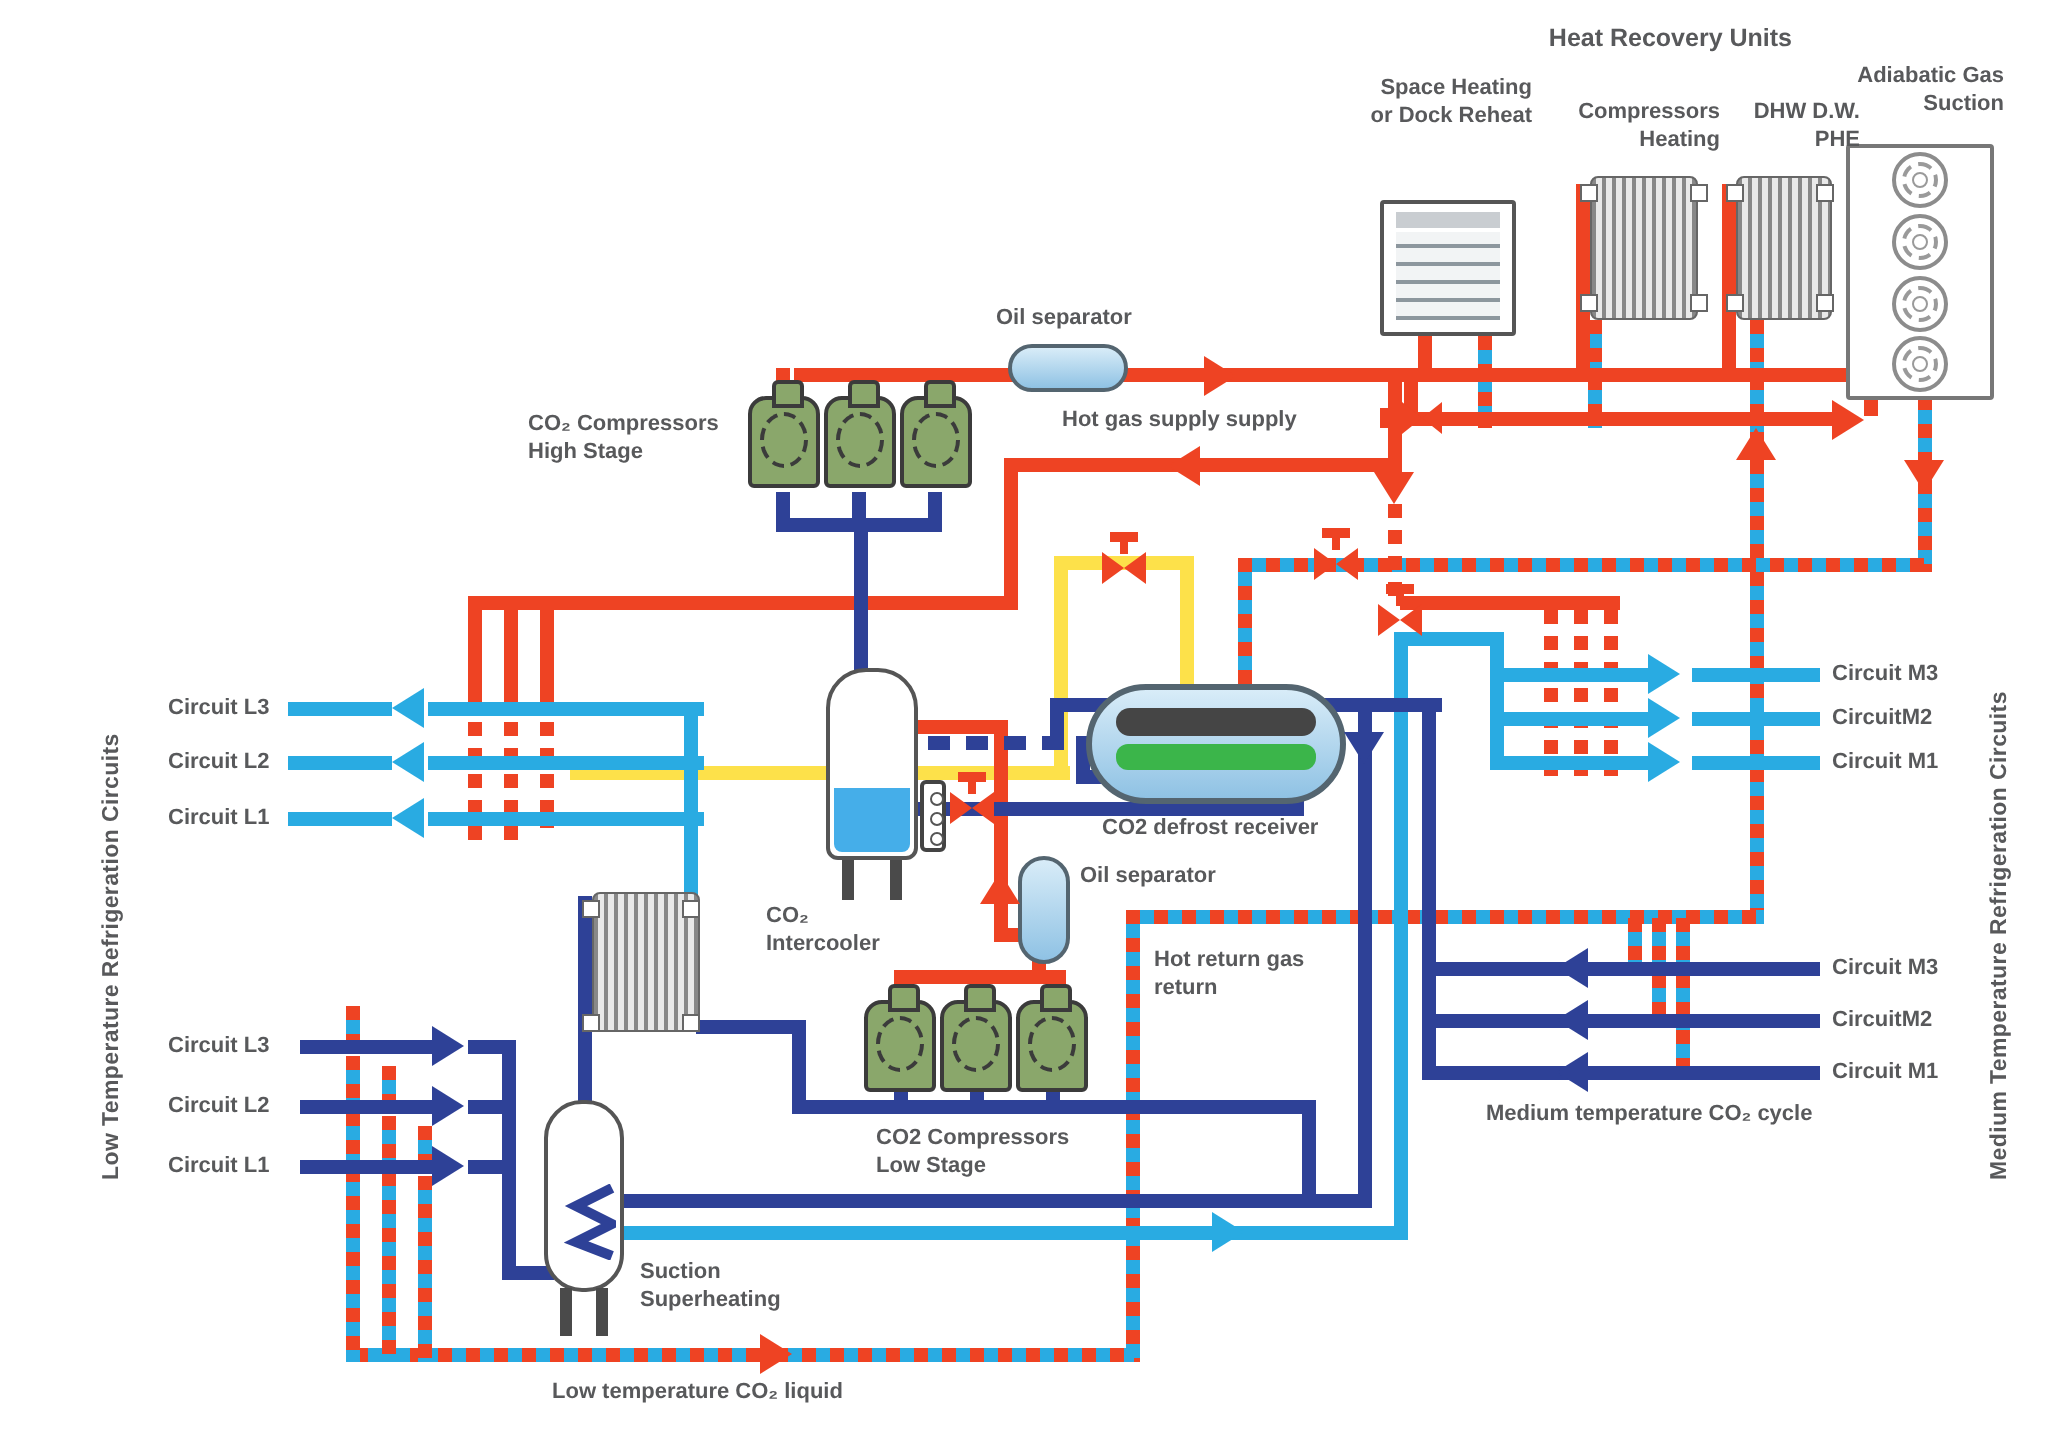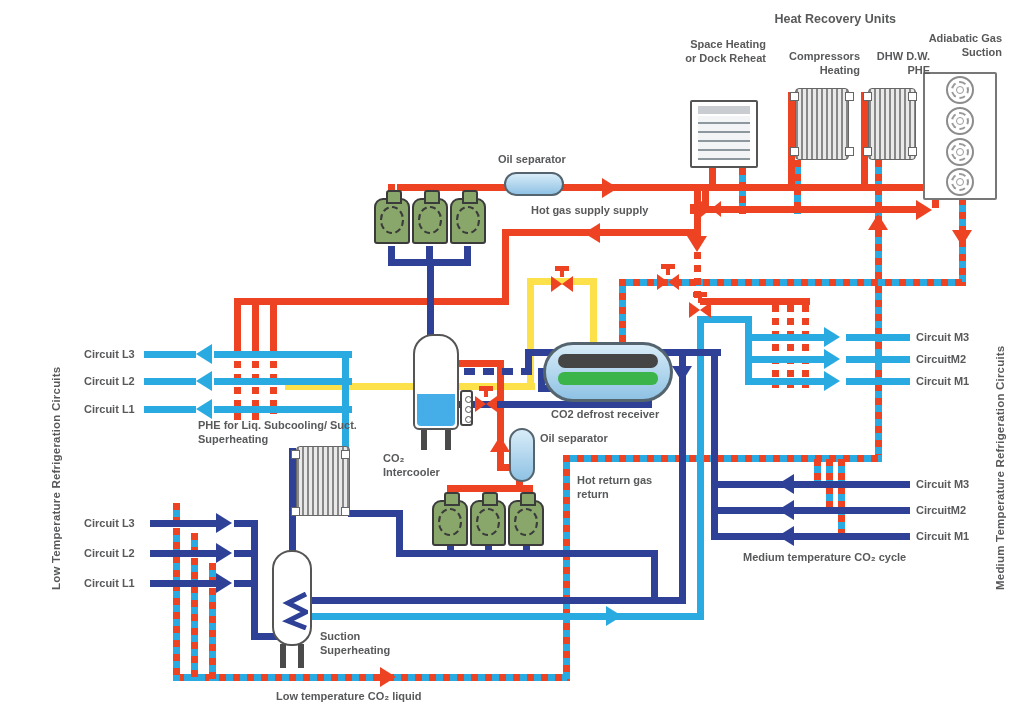--- a/index.html
+++ b/index.html
@@ -319,26 +319,27 @@
   <div class="ar r" style="left:216px;top:513px;border-left-color:#2e4197"></div>
   <div class="ar r" style="left:216px;top:543px;border-left-color:#2e4197"></div>
   <div class="ar r" style="left:216px;top:573px;border-left-color:#2e4197"></div>
 
   <div class="lbl ctr" style="left:716px;top:12px;width:180px;font-size:12.5px">Heat Recovery Units</div>
   <div class="lbl ctr" style="left:684px;top:38px;width:82px">Space Heating or Dock Reheat</div>
   <div class="lbl ctr" style="left:784px;top:50px;width:76px">Compressors Heating</div>
   <div class="lbl ctr" style="left:854px;top:50px;width:76px">DHW D.W. PHE</div>
   <div class="lbl ctr" style="left:918px;top:32px;width:84px">Adiabatic Gas Suction</div>
   <div class="lbl" style="left:498px;top:153px">Oil separator</div>
+  <div class="lbl" style="left:264px;top:206px;width:112px">CO₂ Compressors High Stage</div>
   <div class="lbl" style="left:531px;top:204px">Hot gas supply supply</div>
   <div class="lbl" style="left:551px;top:408px">CO2 defrost receiver</div>
   <div class="lbl" style="left:540px;top:432px">Oil separator</div>
   <div class="lbl" style="left:383px;top:452px;width:80px">CO₂ Intercooler</div>
-  <div class="lbl" style="left:198px;top:419px;width:162px">PHE for Liq. Subcooling/ Suct. Superheating</div>
   <div class="lbl" style="left:577px;top:474px;width:104px">Hot return gas return</div>
+  <div class="lbl" style="left:438px;top:563px;width:120px">CO2 Compressors Low Stage</div>
   <div class="lbl" style="left:320px;top:630px;width:90px">Suction Superheating</div>
   <div class="lbl" style="left:743px;top:551px">Medium temperature CO₂ cycle</div>
   <div class="lbl" style="left:276px;top:690px">Low temperature CO₂ liquid</div>
 
   <div class="lbl" style="left:84px;top:348px">Circuit L3</div>
   <div class="lbl" style="left:84px;top:375px">Circuit L2</div>
   <div class="lbl" style="left:84px;top:403px">Circuit L1</div>
 
   <div class="lbl" style="left:84px;top:517px">Circuit L3</div>
   <div class="lbl" style="left:84px;top:547px">Circuit L2</div>

